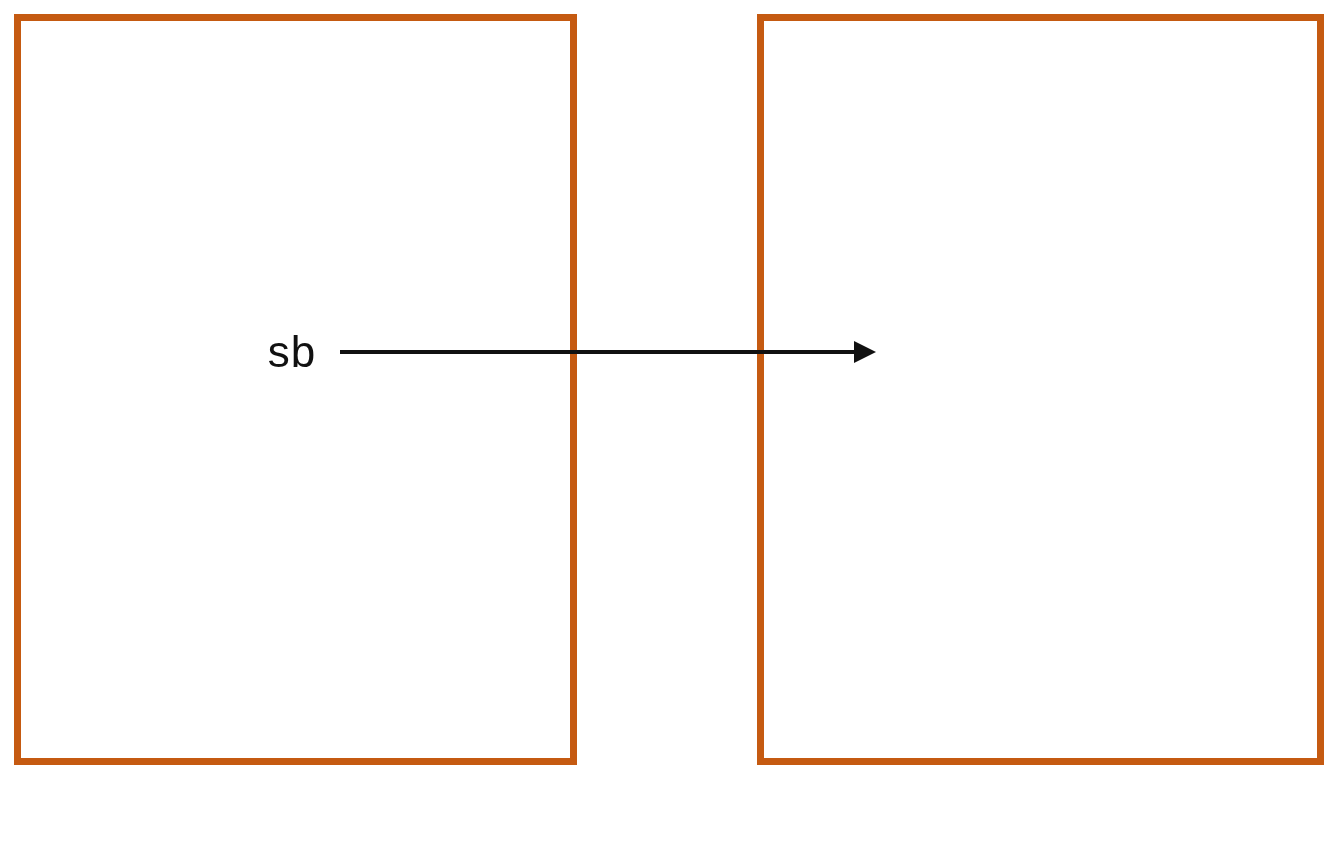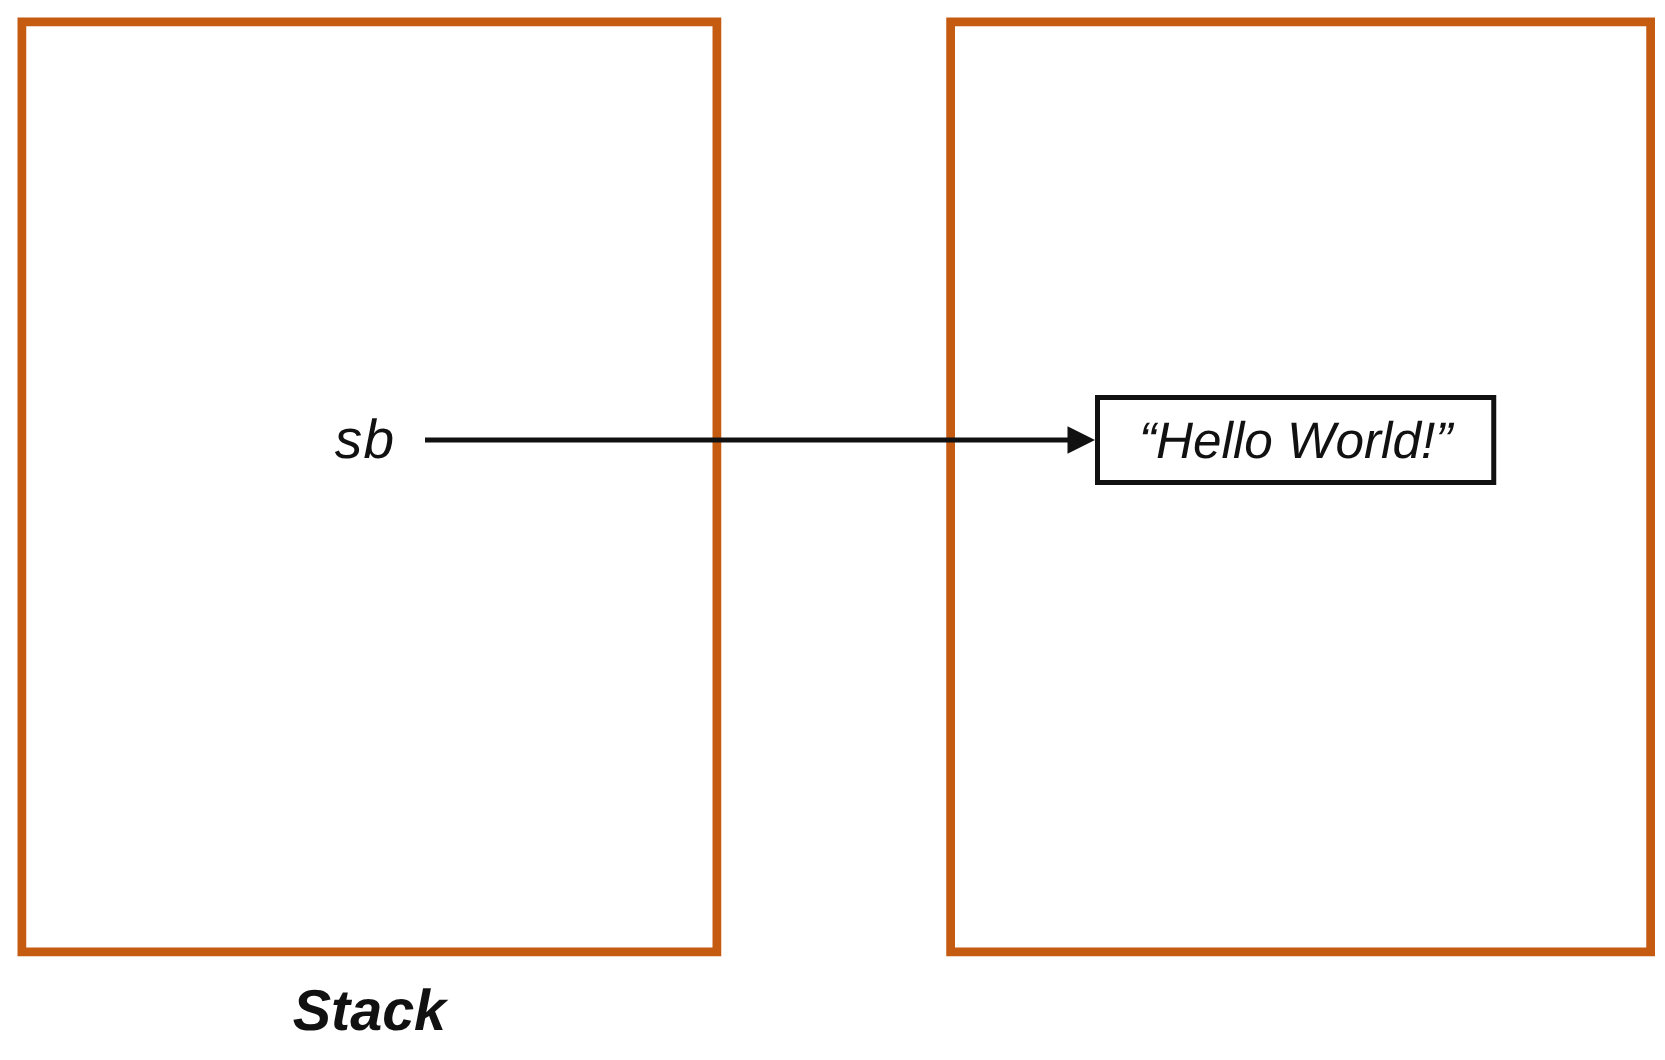--- a/index.html
+++ b/index.html
@@ -7,21 +7,20 @@
     padding: 0;
     background: #ffffff;
   }
   .canvas {
     position: relative;
     width: 1332px;
     height: 848px;
     background: #ffffff;
     font-family: "Liberation Sans", sans-serif;
     overflow: hidden;
-    font-style: italic;
   }
   .region {
     position: absolute;
     top: 14px;
     height: 737px;
     border: 7px solid #C55A11;
     background: #ffffff;
     box-sizing: content-box;
   }
   .region-stack { left: 14px;  width: 549px; }
@@ -104,18 +103,16 @@
   <div class="region region-stack"></div>
 
   <div class="region region-heap"></div>
 
   <div class="var-label">sb</div>
 
   <div class="pointer-line"></div>
 
   <div class="pointer-head"></div>
 
-  <div class="heap-object">“Hello World!”</div>
 
-  <div class="region-caption caption-stack">Stack</div>
 
 
 </div>
 
 </body></html>

